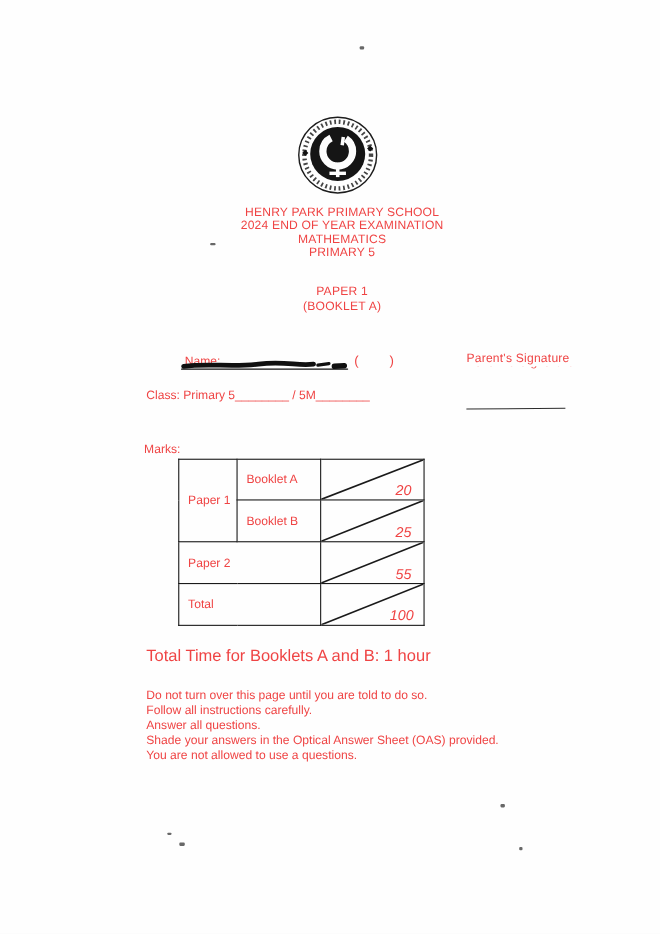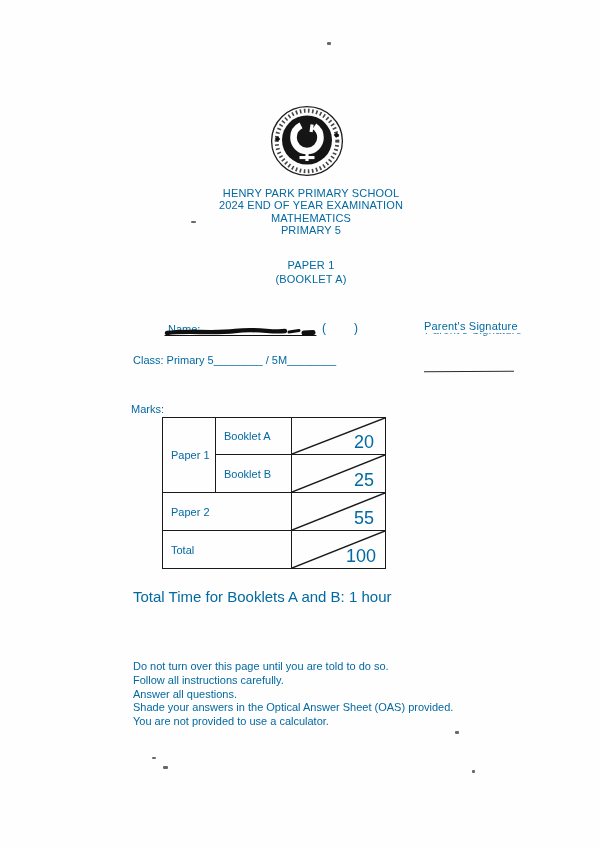--- a/index.html
+++ b/index.html
@@ -2,42 +2,42 @@
 <html><head>
 <meta charset="utf-8">
 <style>
   html,body{margin:0;padding:0;background:#e9e9e9;}
   .page{
     position:relative;
     width:600px;height:849px;
     margin:0 auto;
     background:#fefefe;
     font-family:"Liberation Sans", sans-serif;
-    color:#0369a1;
+    color:#ef4444;
     overflow:hidden;
   }
   .abs{position:absolute;}
   .centered{left:21px;width:580px;text-align:center;}
   .hdr{font-size:11px;line-height:12.4px;letter-spacing:.15px;}
   .paper-title{font-size:11px;line-height:13.5px;letter-spacing:.2px;}
   .lbl{font-size:11px;}
   .paren{font-size:12px;}
   .sig-label{font-size:11px;letter-spacing:.2px;}
   .sig-ghost{font-size:11px;letter-spacing:.4px;clip-path:inset(74% 0 -30% 0);opacity:.85;}
   .sig-line{width:90px;border-top:1.6px solid #2c2c2c;transform:rotate(-.4deg);}
   .marks-table{border-collapse:collapse;table-layout:fixed;width:223px;}
   .marks-table td{
     border:1.7px solid #1a1a1a;
     font-size:11px;
     padding:0 0 0 8px;
     vertical-align:middle;
   }
   .marks-table td.score{padding:0;position:relative;}
   .score svg{position:absolute;left:0;top:0;width:100%;height:100%;display:block;}
-  .score-num{position:absolute;right:11px;bottom:1px;font-size:18px;}
+  .score-num{position:absolute;right:11px;bottom:1px;font-size:13px;font-style:italic;}
   .bold{font-weight:normal;}
   .body-text{font-size:15px;}
   .instr p{margin:0;font-size:11px;line-height:13.8px;}
   .speck{position:absolute;background:#4e4e4e;border-radius:1px;opacity:.85;}
   .scribble path{stroke:#101010;fill:none;stroke-linecap:round;}
 </style>
 </head>
 <body>
 
 <div class="page">
@@ -132,21 +132,21 @@
           <line x1="0" y1="100" x2="100" y2="0" stroke="#1a1a1a" stroke-width="1.5" vector-effect="non-scaling-stroke"></line>
         </svg>
         <span class="score-num" style="right:9px;">100</span>
       </td>
     </tr>
   </tbody>
     </table>
 
   <div class="abs body-text" style="left:133px;top:588px;">Total Time for Booklets A and B: 1 hour</div>
 
-  <div class="abs instr" style="left:133px;top:660px;">
+  <div class="abs instr" style="left:133px;top:626px;">
     <p>Do not turn over this page until you are told to do so.</p>
     <p>Follow all instructions carefully.</p>
     <p>Answer all questions.</p>
     <p>Shade your answers in the Optical Answer Sheet (OAS) provided.</p>
-    <p><span>You are </span><span class="bold">not</span><span> provided to use a calculator.</span></p>
+    <p><span>You are </span><span class="bold">not</span><span> allowed to use a questions.</span></p>
   </div>
 
 </div>
 
 </body></html>

